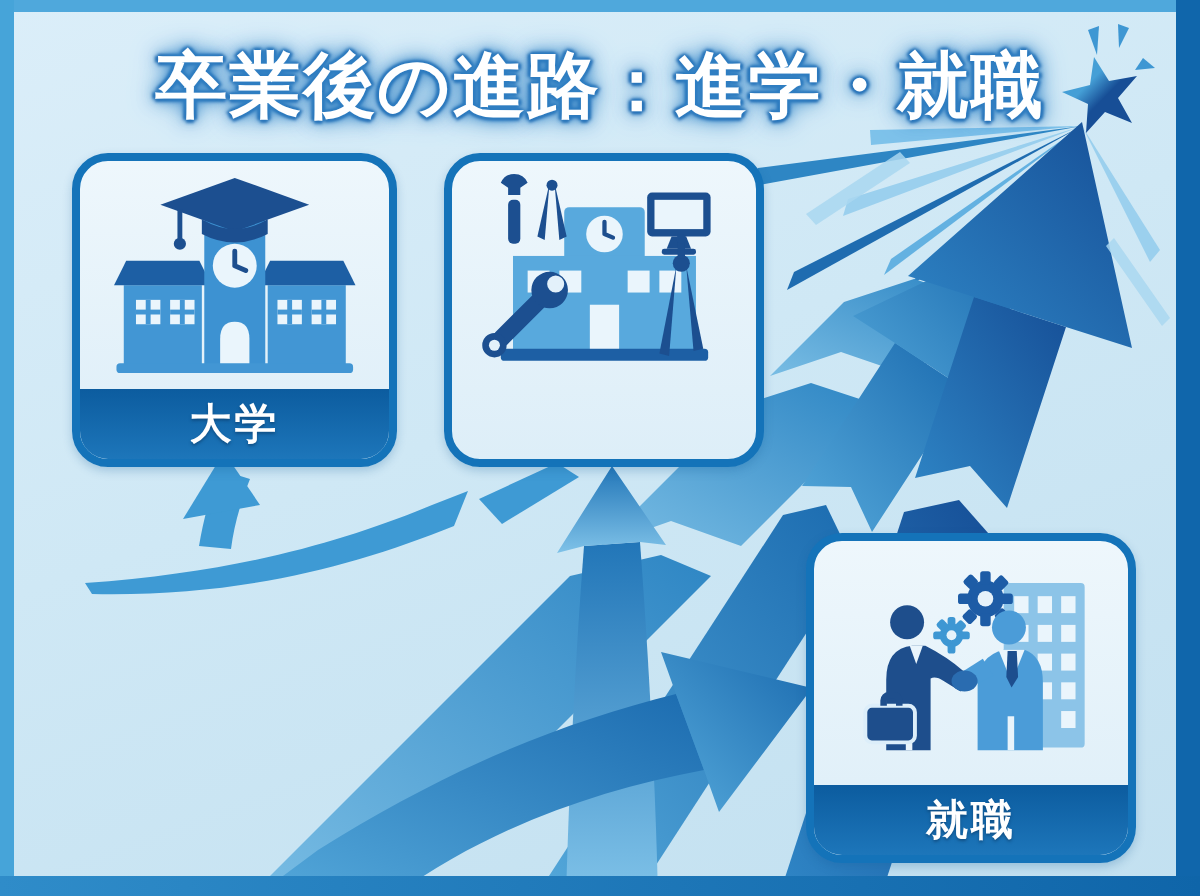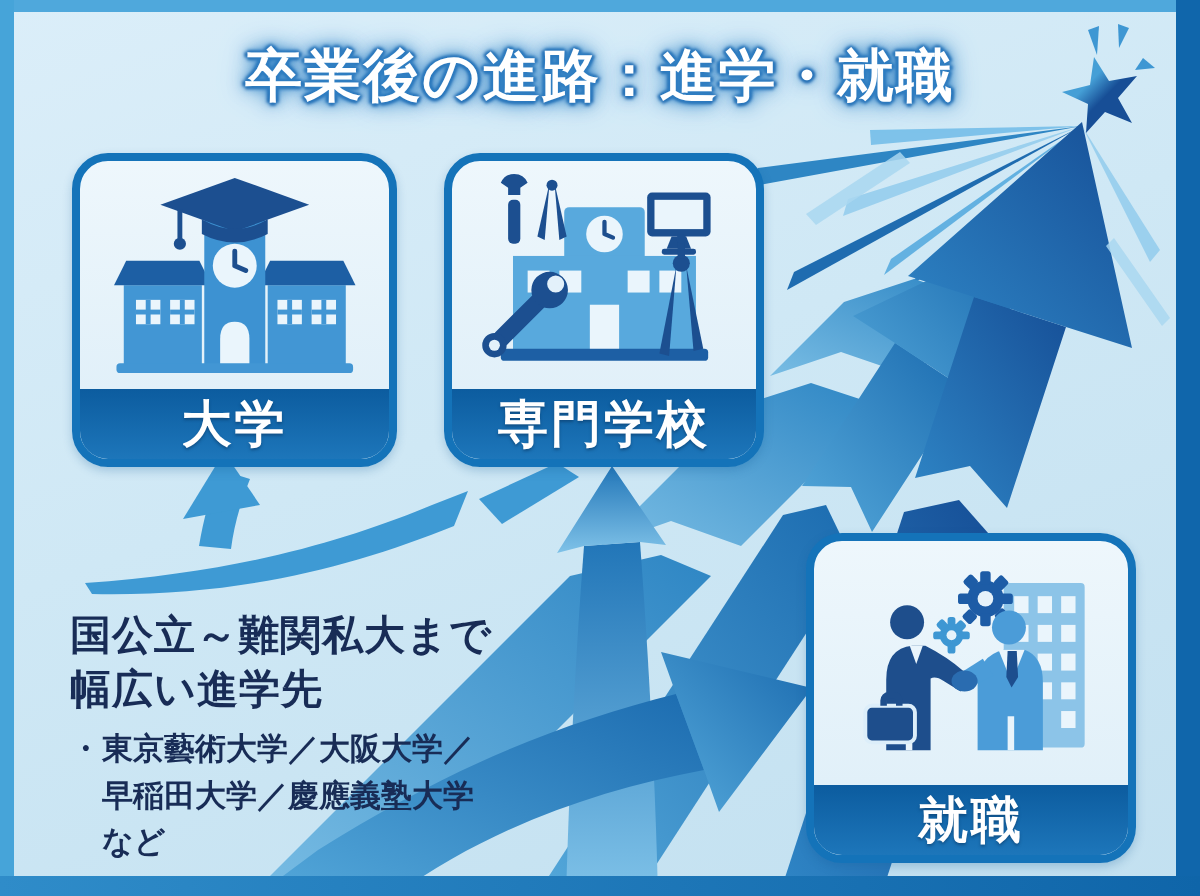--- a/index.html
+++ b/index.html
@@ -11,21 +11,21 @@
   
   .frame{position:absolute;z-index:60;}
   .frame-left{left:0;top:0;width:14px;height:896px;background:#46a4d9;}
   .frame-top{left:0;top:0;width:1200px;height:12px;background:#4fa8dc;}
   .frame-right{right:0;top:0;width:24px;height:896px;background:#1066ab;}
   .frame-bottom{left:0;bottom:0;width:1200px;height:20px;
     background:linear-gradient(90deg,#2f8cc9,#0f65a9);}
   
   .title{
     position:absolute;left:0;top:38px;width:1200px;text-align:center;z-index:40;
-    font-size:57px;font-weight:900;letter-spacing:2px;color:#ffffff;
+    font-size:72px;font-weight:900;letter-spacing:2px;color:#ffffff;
     text-shadow:0 0 5px #2f7ec2,0 0 10px #2f7ec2,0 0 18px #2f7ec2,
                 0 0 28px #4d9cd4,0 3px 3px #1a5fa8,0 -2px 3px #1a5fa8,
                 3px 0 3px #1a5fa8,-3px 0 3px #1a5fa8;
     white-space:nowrap;
   }
   
   .card{
     position:absolute;z-index:30;border:8px solid #1473b9;border-radius:36px;
     background:linear-gradient(180deg,#eef7fc,#ddeef8);
     box-shadow:0 4px 10px rgba(20,90,150,.25);overflow:hidden;
@@ -33,21 +33,21 @@
   .card-univ{left:72px;top:153px;width:309px;height:298px;}
   .card-voc{left:444px;top:153px;width:304px;height:298px;}
   .card-job{left:806px;top:533px;width:314px;height:314px;}
   .card .iconwrap{position:absolute;left:8px;right:8px;top:8px;bottom:74px;
     display:flex;align-items:center;justify-content:center;}
   .card .iconwrap svg{width:92%;height:96%;}
   .banner{
     position:absolute;left:0;right:0;bottom:0;height:70px;
     background:linear-gradient(180deg,#0c5c9f,#1d76ba);
     display:flex;align-items:center;justify-content:center;
-    color:#fff;font-weight:900;font-size:50px;letter-spacing:3px;
+    color:#fff;font-weight:900;font-size:42px;letter-spacing:3px;
     text-shadow:0 2px 3px rgba(10,50,90,.5);
   }
   
   .note{position:absolute;left:70px;top:608px;width:480px;z-index:35;color:#182c56;}
   .note-heading{font-size:41px;font-weight:900;line-height:1.32;letter-spacing:1px;}
   .note-bullets{margin-top:10px;display:flex;font-size:31px;font-weight:700;line-height:1.5;}
   .note-marker{width:32px;flex:none;}
   
   #arrows{position:absolute;left:0;top:0;z-index:10;}
 </style>
@@ -225,23 +225,20 @@
           <circle cx="36" cy="150" r="4.5" fill="#e3f1fa"></circle>
         </g>
         <g fill="#1c4f90">
           <polygon points="164,76 150,148 158,150"></polygon>
           <polygon points="172,76 186,144 178,146"></polygon>
           <circle cx="168" cy="74" r="7"></circle>
           <rect x="165" y="56" width="6" height="14"></rect>
           <circle cx="168" cy="54" r="4"></circle>
         </g>
       </svg>
-    </div>
-    <div class="banner">
-      <span>専門学校</span>
     </div>
   </div>
 
   <div class="card card-job">
     <div class="iconwrap">
       <svg viewBox="0 0 210 170">
         <g>
           <rect x="130" y="22" width="62" height="126" rx="3" fill="#8cc4e8"></rect>
           <g fill="#eaf5fc">
             <rect x="138" y="32" width="11" height="13"></rect>
@@ -300,33 +297,19 @@
         </g>
         <rect x="133" y="124" width="5" height="26" fill="#e9f4fb"></rect>
         <ellipse cx="100" cy="97" rx="10" ry="8" fill="#2a6cb0"></ellipse>
       </svg>
     </div>
     <div class="banner">
       <span>就職</span>
     </div>
   </div>
 
-  <div class="note">
-    <div class="note-heading">
-      <div>国公立～難関私大まで</div>
-      <div>幅広い進学先</div>
-    </div>
-    <div class="note-bullets">
-      <div class="note-marker">・</div>
-      <div>
-        <div>東京藝術大学／大阪大学／</div>
-        <div>早稲田大学／慶應義塾大学</div>
-        <div>など</div>
-      </div>
-    </div>
-  </div>
 
   <div class="frame frame-top"></div>
   <div class="frame frame-left"></div>
   <div class="frame frame-right"></div>
   <div class="frame frame-bottom"></div>
 
 </div>
 
 </body></html>

